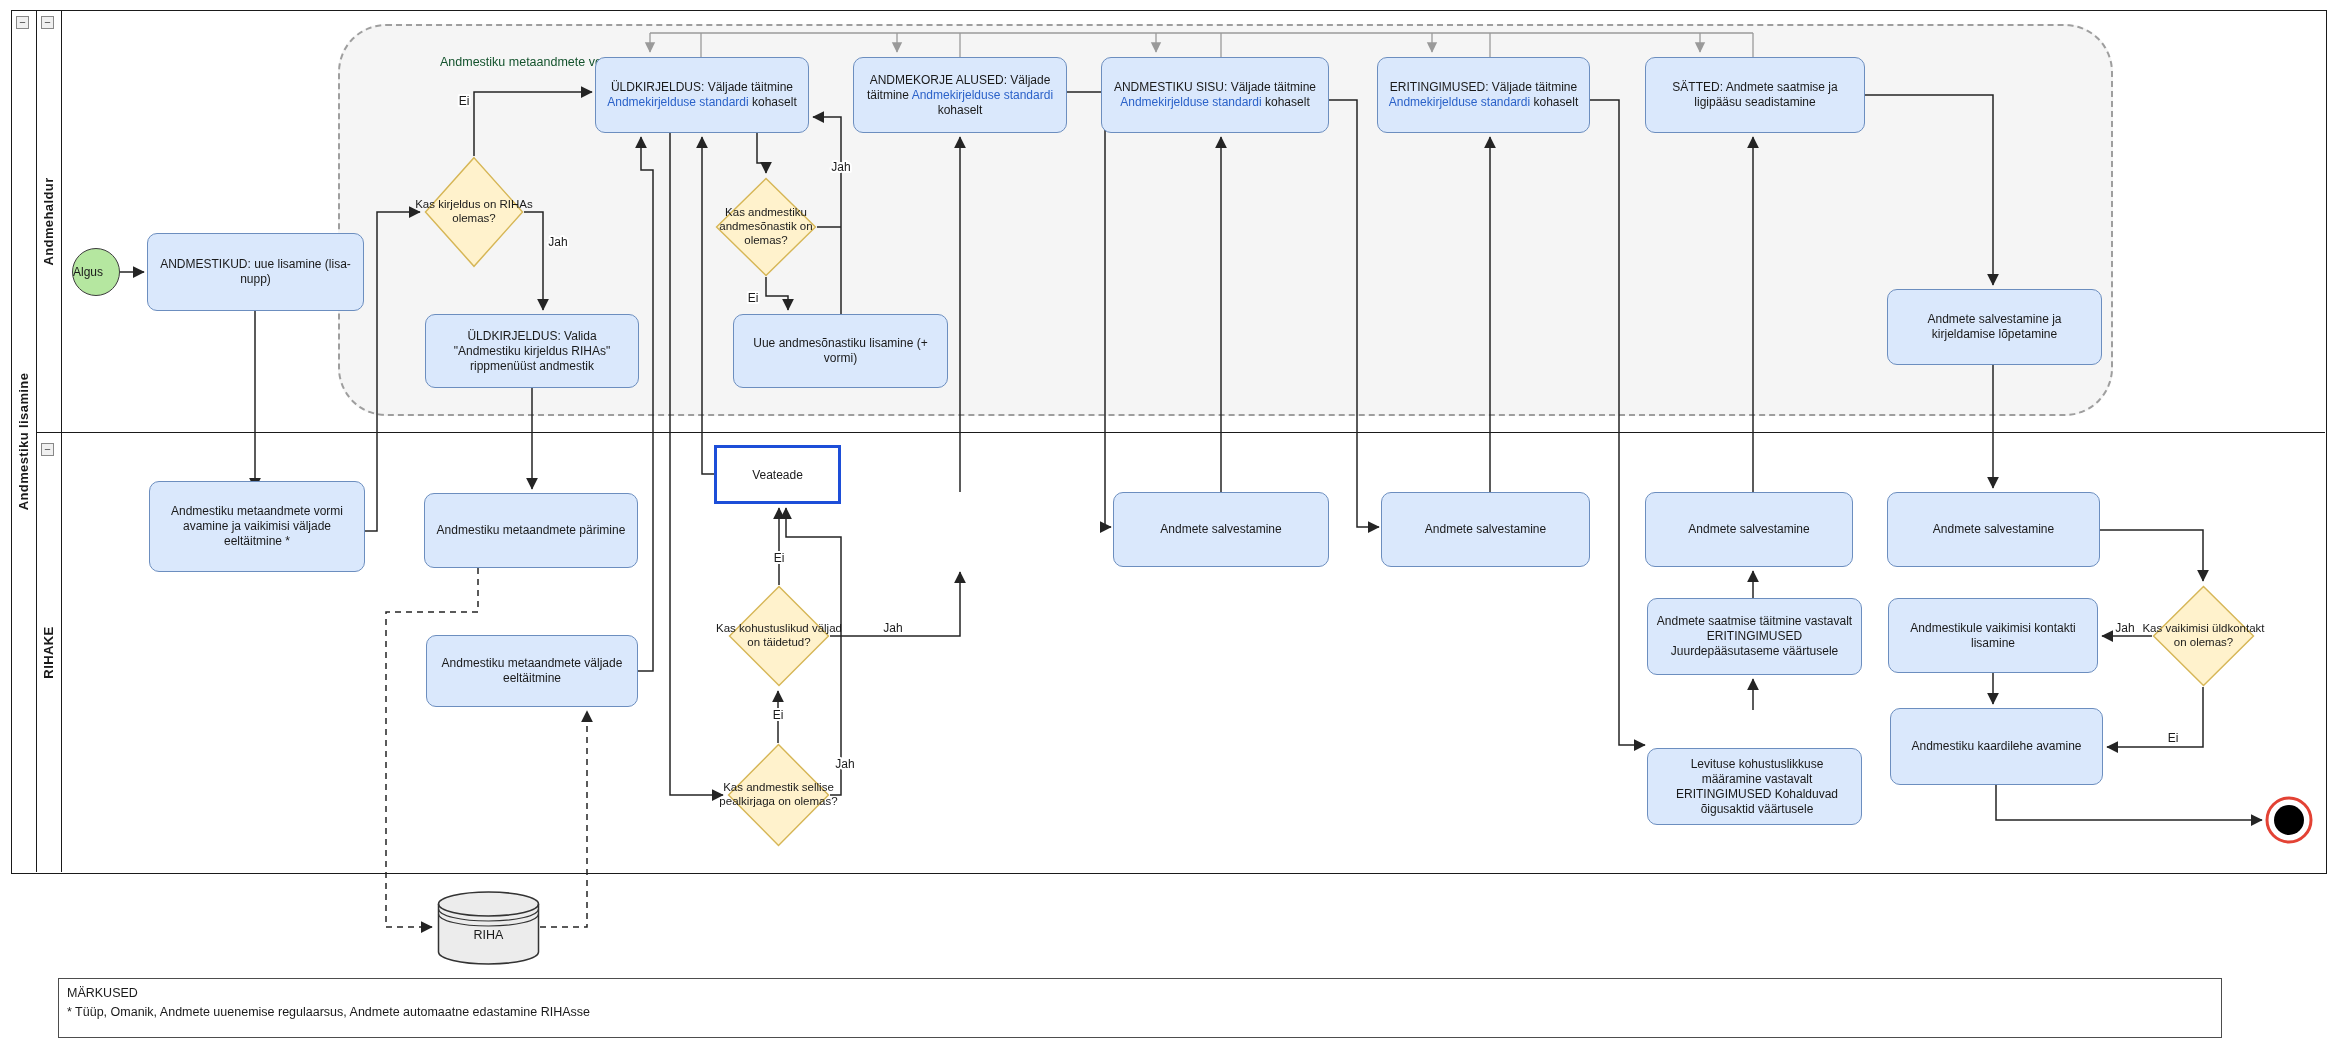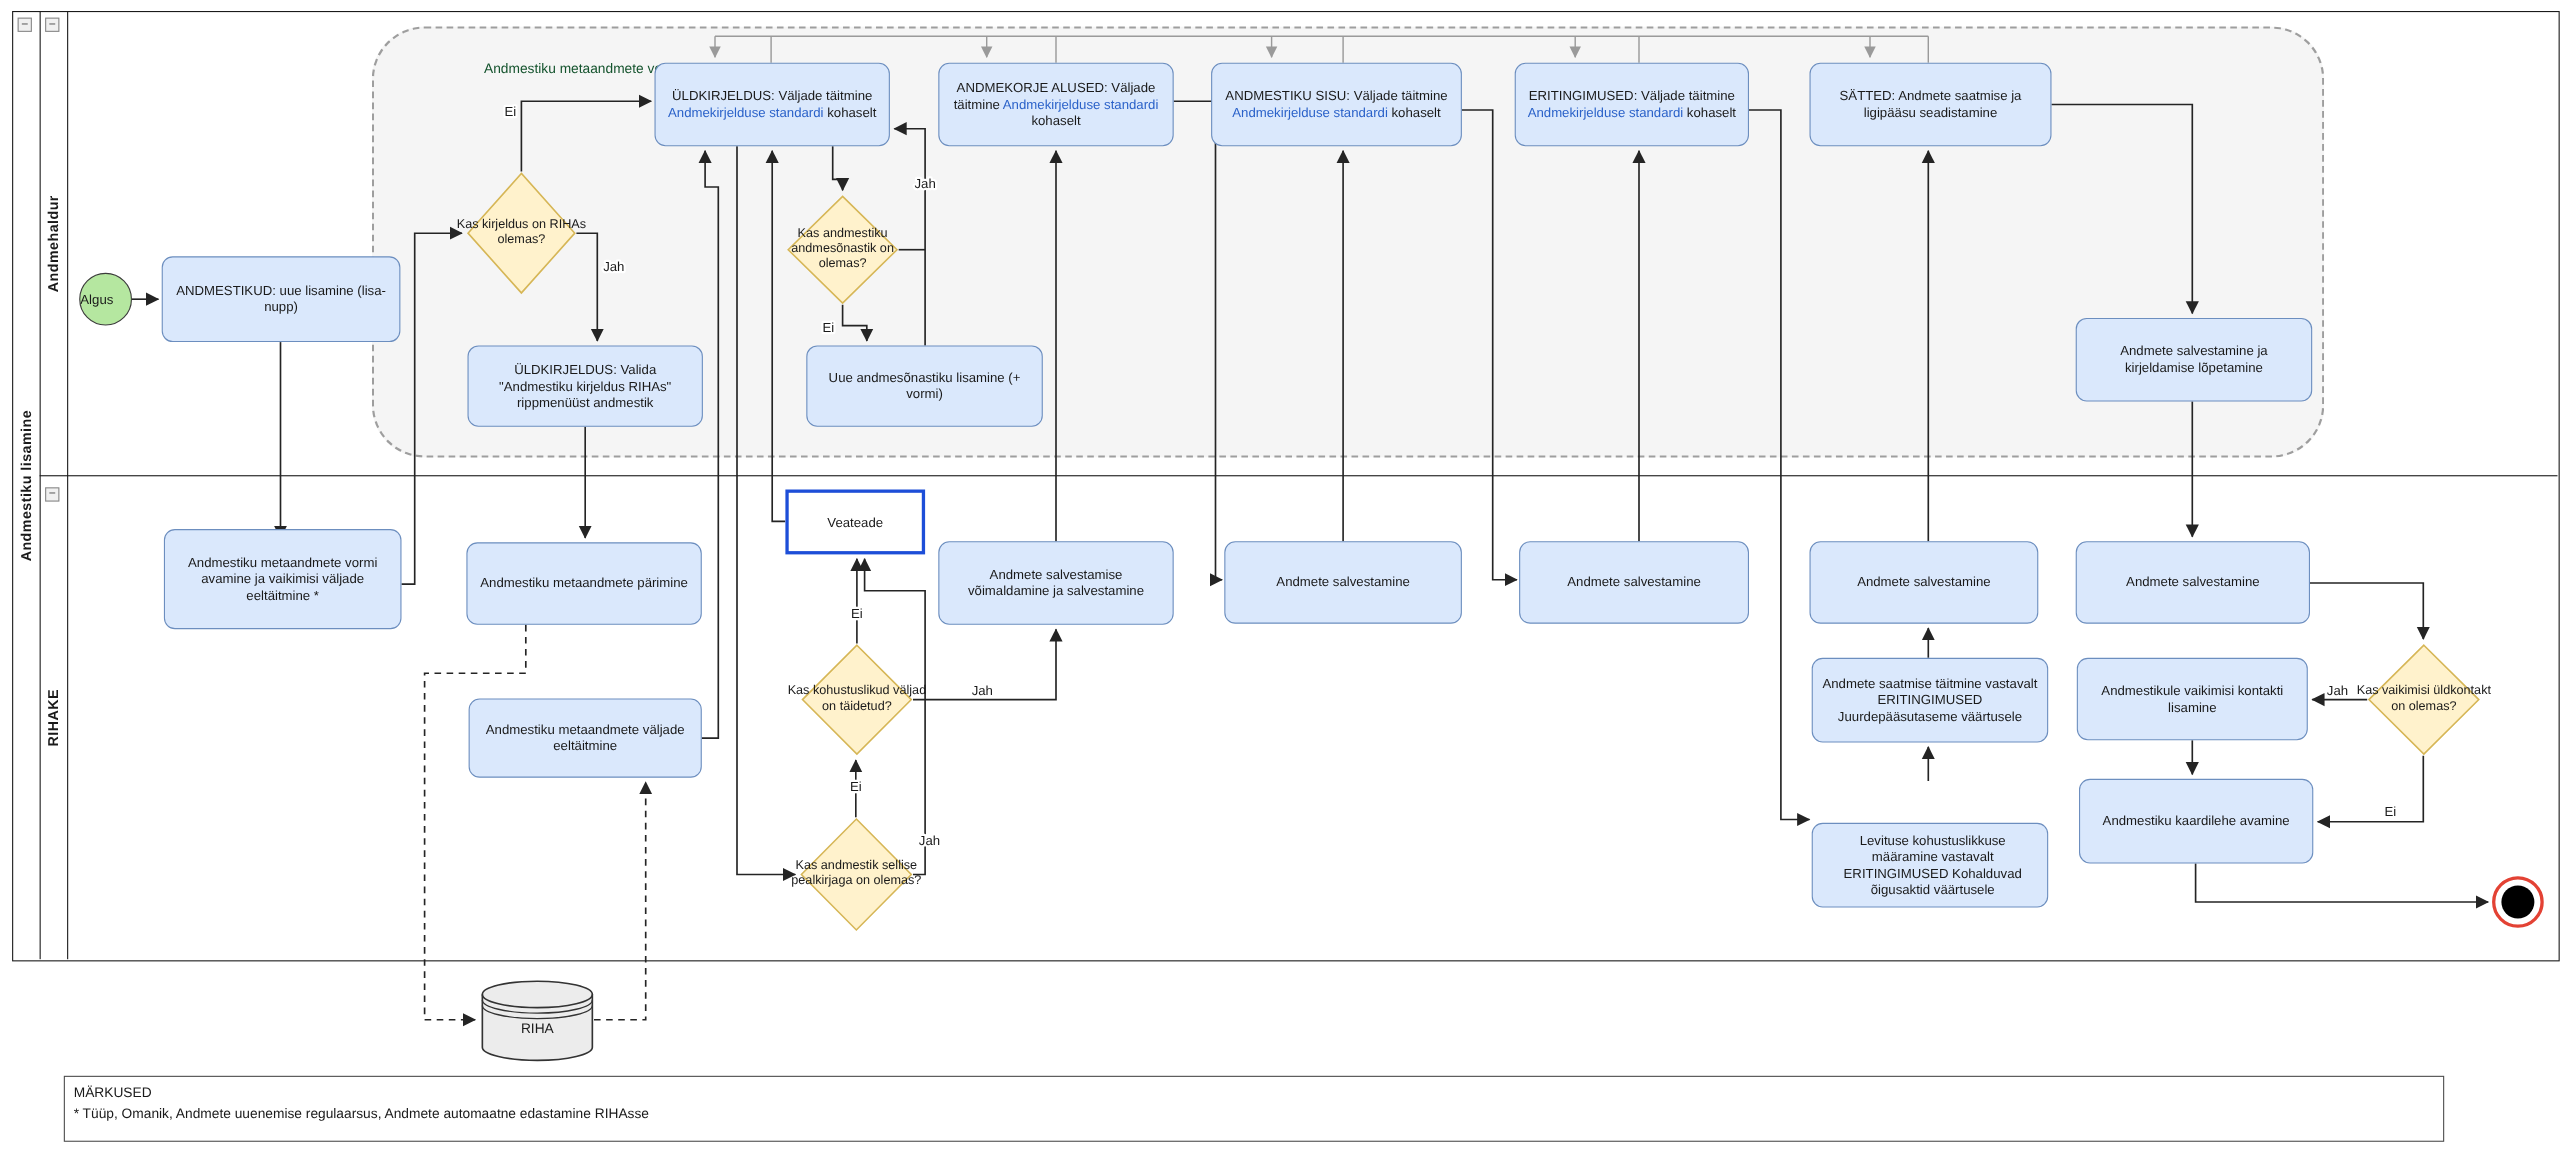--- a/index.html
+++ b/index.html
@@ -206,23 +206,20 @@
 
   <div class="task" style="left:149px;top:481px;width:216px;height:91px;">
     <span>Andmestiku metaandmete vormi avamine ja vaikimisi väljade eeltäitmine *</span>
   </div>
   <div class="task" style="left:424px;top:493px;width:214px;height:75px;">
     <span>Andmestiku metaandmete pärimine</span>
   </div>
   <div class="task" style="left:426px;top:635px;width:212px;height:72px;">
     <span>Andmestiku metaandmete väljade eeltäitmine</span>
   </div>
-  <div class="task" style="left:853px;top:492px;width:214px;height:76px;">
-    <span>Andmete salvestamise võimaldamine ja salvestamine</span>
-  </div>
   <div class="task" style="left:1113px;top:492px;width:216px;height:75px;">
     <span>Andmete salvestamine</span>
   </div>
   <div class="task" style="left:1381px;top:492px;width:209px;height:75px;">
     <span>Andmete salvestamine</span>
   </div>
   <div class="task" style="left:1645px;top:492px;width:208px;height:75px;">
     <span>Andmete salvestamine</span>
   </div>
   <div class="task" style="left:1887px;top:492px;width:213px;height:75px;">

